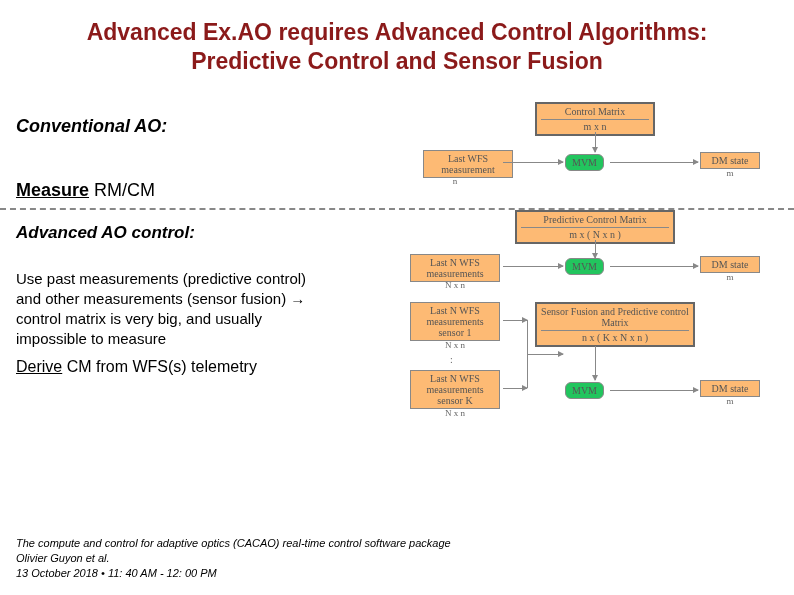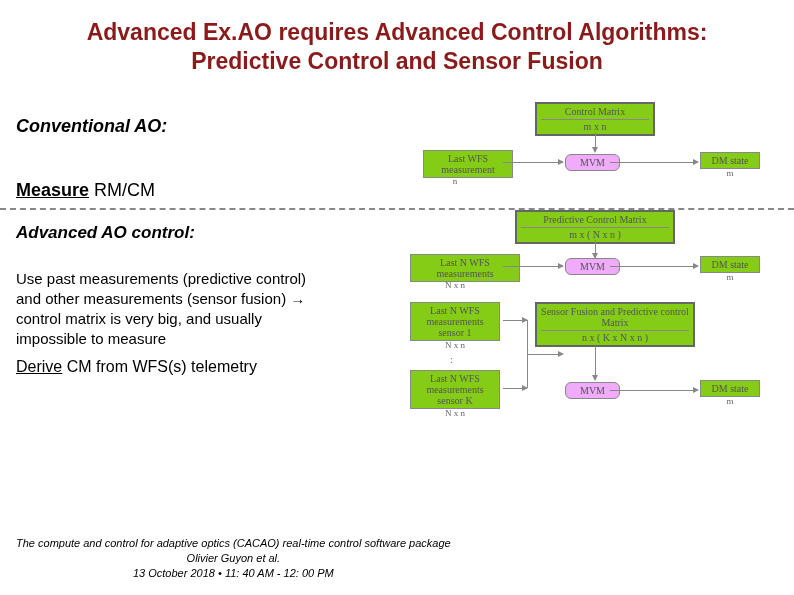--- a/index.html
+++ b/index.html
@@ -62,45 +62,44 @@
     border-top: 2px dashed #888;
   }
   .footer {
     position: absolute;
     bottom: 14px;
     left: 16px;
     font-size: 11px;
     font-style: italic;
     line-height: 1.35;
     color: #000;
-    text-align: center;
   }
   
   .diagrams {
     position: absolute;
     left: 395px;
     top: -14px;
     width: 390px;
     font-family: "Times New Roman", serif;
     font-size: 10px;
     color: #555;
   }
   .box {
     border: 1px solid #888;
-    background: #84cc16;
+    background: #fdba74;
     text-align: center;
     padding: 2px 4px;
     position: absolute;
   }
   .box-thick { border: 2px solid #666; }
   .oct {
     border: 1px solid #888;
-    background: #f0abfc;
-    text-align: center;
-    padding: 2px 14px;
+    background: #22c55e;
+    text-align: center;
+    padding: 2px 6px;
     position: absolute;
     border-radius: 6px;
   }
   .sub {
     position: absolute;
     font-size: 9px;
     text-align: center;
     color: #666;
   }
   .arrow {
@@ -175,21 +174,21 @@
     <div class="arrow" style="left:215px; top:60px; width:88px;"></div>
     <div class="box" style="left:305px; top:50px; width:60px;">DM state</div>
     <div class="sub" style="left:305px; top:66px; width:60px;">m</div>
 
     <div class="box box-thick" style="left:120px; top:108px; width:160px;">
       <div>Predictive Control Matrix</div>
       <div style="border-top:1px solid #888; margin-top:2px; padding-top:1px;">m x ( N x n )</div>
     </div>
     <div class="varrow" style="left:200px; top:138px; height:18px;"></div>
 
-    <div class="box" style="left:15px; top:152px; width:110px;">
+    <div class="box" style="left:15px; top:152px; width:90px;">
       <div>Last N WFS measurements</div>
     </div>
     <div class="sub" style="left:15px; top:178px; width:90px;">N x n</div>
     <div class="arrow" style="left:108px; top:164px; width:60px;"></div>
     <div class="oct" style="left:170px; top:156px;">MVM</div>
     <div class="arrow" style="left:215px; top:164px; width:88px;"></div>
     <div class="box" style="left:305px; top:154px; width:60px;">DM state</div>
     <div class="sub" style="left:305px; top:170px; width:60px;">m</div>
 
     <div class="box" style="left:15px; top:200px; width:90px;">

